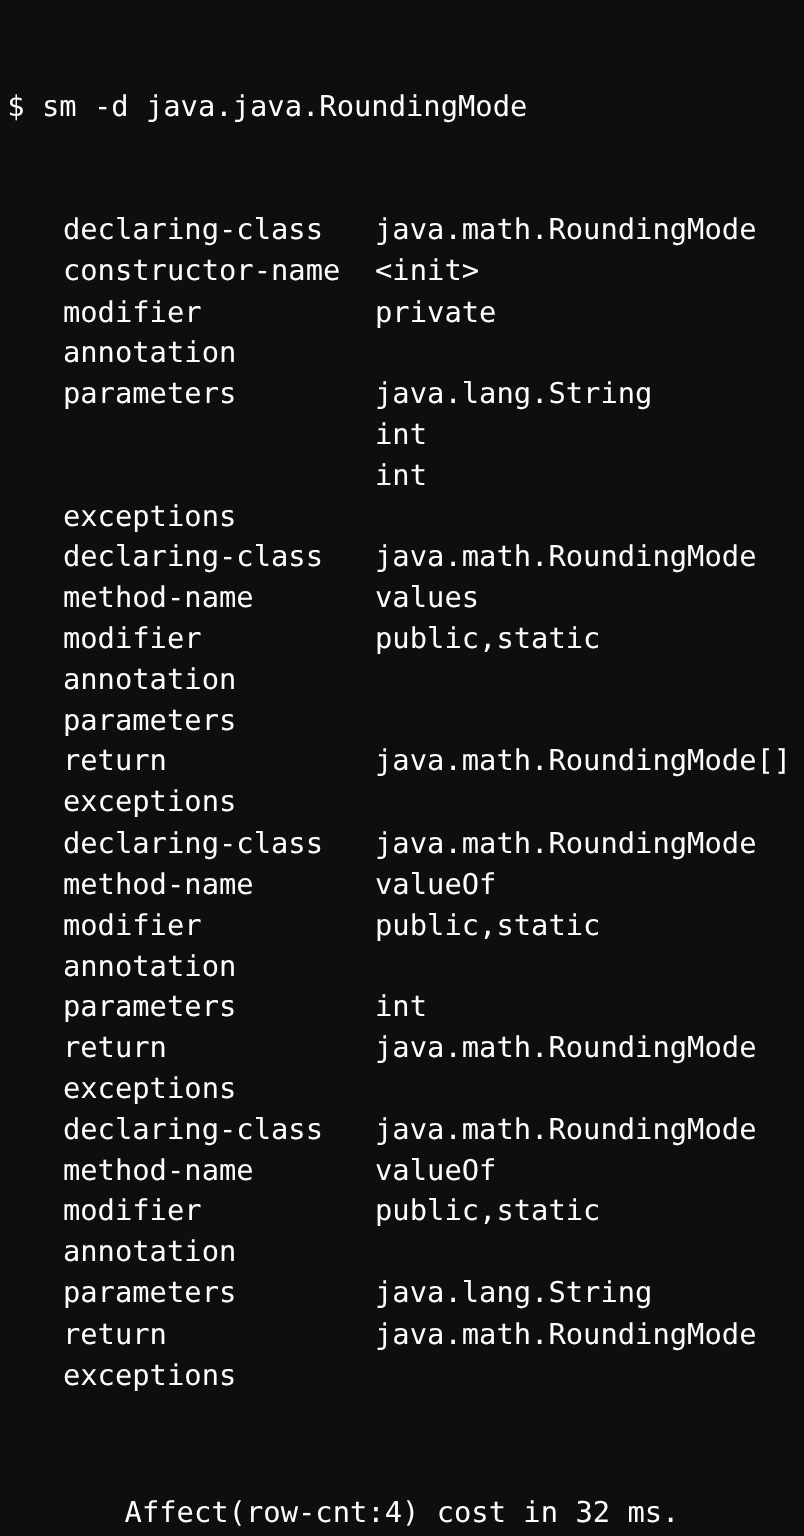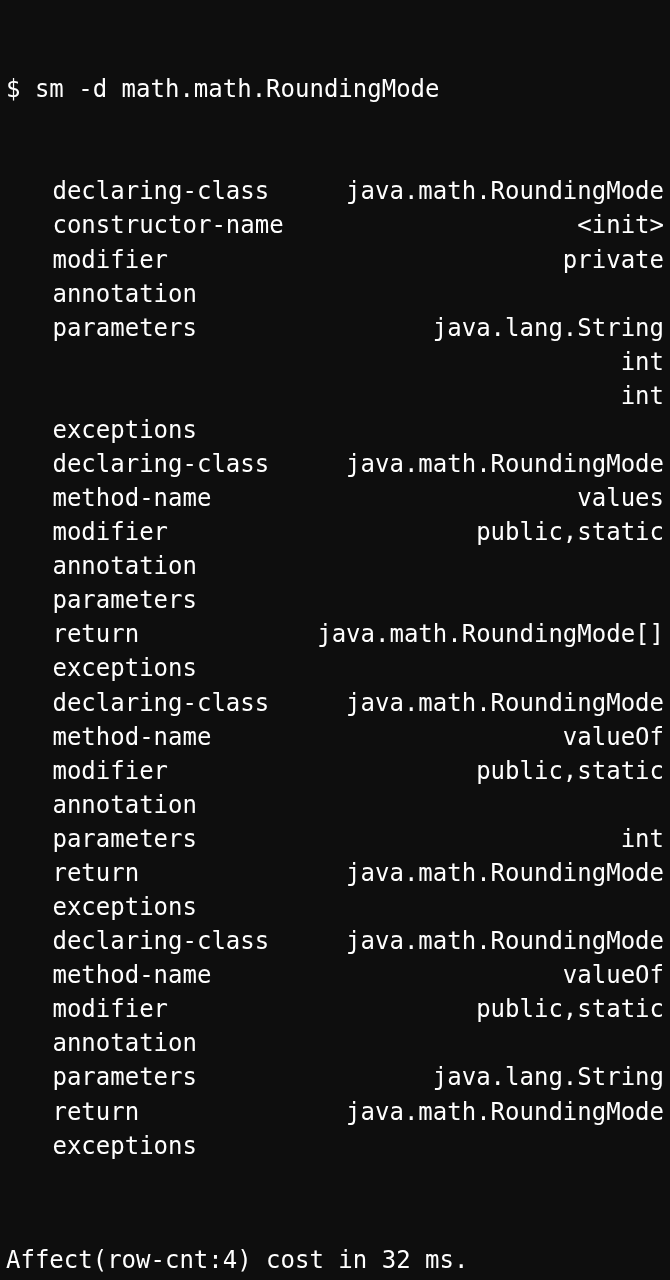--- a/index.html
+++ b/index.html
@@ -25,24 +25,23 @@
     width: 1ch;
     flex: 0 0 auto;
   }
   .field-label {
     width: 18ch;
     flex: 0 0 auto;
     margin-left: 32px;
   }
   .field-value {
     flex: 1 1 auto;
-    text-align: right;
   }
-  .footer-line { margin-top: 0.5em; }
+  .footer-line { margin-top: 0.5em; text-align: center; }
 </style>
 </head>
 <body>
 
 <div class="terminal">
-  <div class="prompt-line"><span>$</span> <span>sm -d math.math.RoundingMode</span></div>
+  <div class="prompt-line"><span>$</span> <span>sm -d java.java.RoundingMode</span></div>
   <div id="blocks-container"><div class="field-row"><span class="indent"> </span><span class="field-label">declaring-class</span><span class="field-value">java.math.RoundingMode</span></div><div class="field-row"><span class="indent"> </span><span class="field-label">constructor-name</span><span class="field-value">&lt;init&gt;</span></div><div class="field-row"><span class="indent"> </span><span class="field-label">modifier</span><span class="field-value">private</span></div><div class="field-row"><span class="indent"> </span><span class="field-label">annotation</span><span class="field-value"></span></div><div class="field-row"><span class="indent"> </span><span class="field-label">parameters</span><span class="field-value">java.lang.String</span></div><div class="field-row"><span class="indent"> </span><span class="field-label"></span><span class="field-value">int</span></div><div class="field-row"><span class="indent"> </span><span class="field-label"></span><span class="field-value">int</span></div><div class="field-row"><span class="indent"> </span><span class="field-label">exceptions</span><span class="field-value"></span></div><div class="field-row"> </div><div class="field-row"><span class="indent"> </span><span class="field-label">declaring-class</span><span class="field-value">java.math.RoundingMode</span></div><div class="field-row"><span class="indent"> </span><span class="field-label">method-name</span><span class="field-value">values</span></div><div class="field-row"><span class="indent"> </span><span class="field-label">modifier</span><span class="field-value">public,static</span></div><div class="field-row"><span class="indent"> </span><span class="field-label">annotation</span><span class="field-value"></span></div><div class="field-row"><span class="indent"> </span><span class="field-label">parameters</span><span class="field-value"></span></div><div class="field-row"><span class="indent"> </span><span class="field-label">return</span><span class="field-value">java.math.RoundingMode[]</span></div><div class="field-row"><span class="indent"> </span><span class="field-label">exceptions</span><span class="field-value"></span></div><div class="field-row"> </div><div class="field-row"><span class="indent"> </span><span class="field-label">declaring-class</span><span class="field-value">java.math.RoundingMode</span></div><div class="field-row"><span class="indent"> </span><span class="field-label">method-name</span><span class="field-value">valueOf</span></div><div class="field-row"><span class="indent"> </span><span class="field-label">modifier</span><span class="field-value">public,static</span></div><div class="field-row"><span class="indent"> </span><span class="field-label">annotation</span><span class="field-value"></span></div><div class="field-row"><span class="indent"> </span><span class="field-label">parameters</span><span class="field-value">int</span></div><div class="field-row"><span class="indent"> </span><span class="field-label">return</span><span class="field-value">java.math.RoundingMode</span></div><div class="field-row"><span class="indent"> </span><span class="field-label">exceptions</span><span class="field-value"></span></div><div class="field-row"> </div><div class="field-row"><span class="indent"> </span><span class="field-label">declaring-class</span><span class="field-value">java.math.RoundingMode</span></div><div class="field-row"><span class="indent"> </span><span class="field-label">method-name</span><span class="field-value">valueOf</span></div><div class="field-row"><span class="indent"> </span><span class="field-label">modifier</span><span class="field-value">public,static</span></div><div class="field-row"><span class="indent"> </span><span class="field-label">annotation</span><span class="field-value"></span></div><div class="field-row"><span class="indent"> </span><span class="field-label">parameters</span><span class="field-value">java.lang.String</span></div><div class="field-row"><span class="indent"> </span><span class="field-label">return</span><span class="field-value">java.math.RoundingMode</span></div><div class="field-row"><span class="indent"> </span><span class="field-label">exceptions</span><span class="field-value"></span></div></div>
   <div class="footer-line">Affect(row-cnt:4) cost in 32 ms.</div>
 </div>
 
 </body></html>

